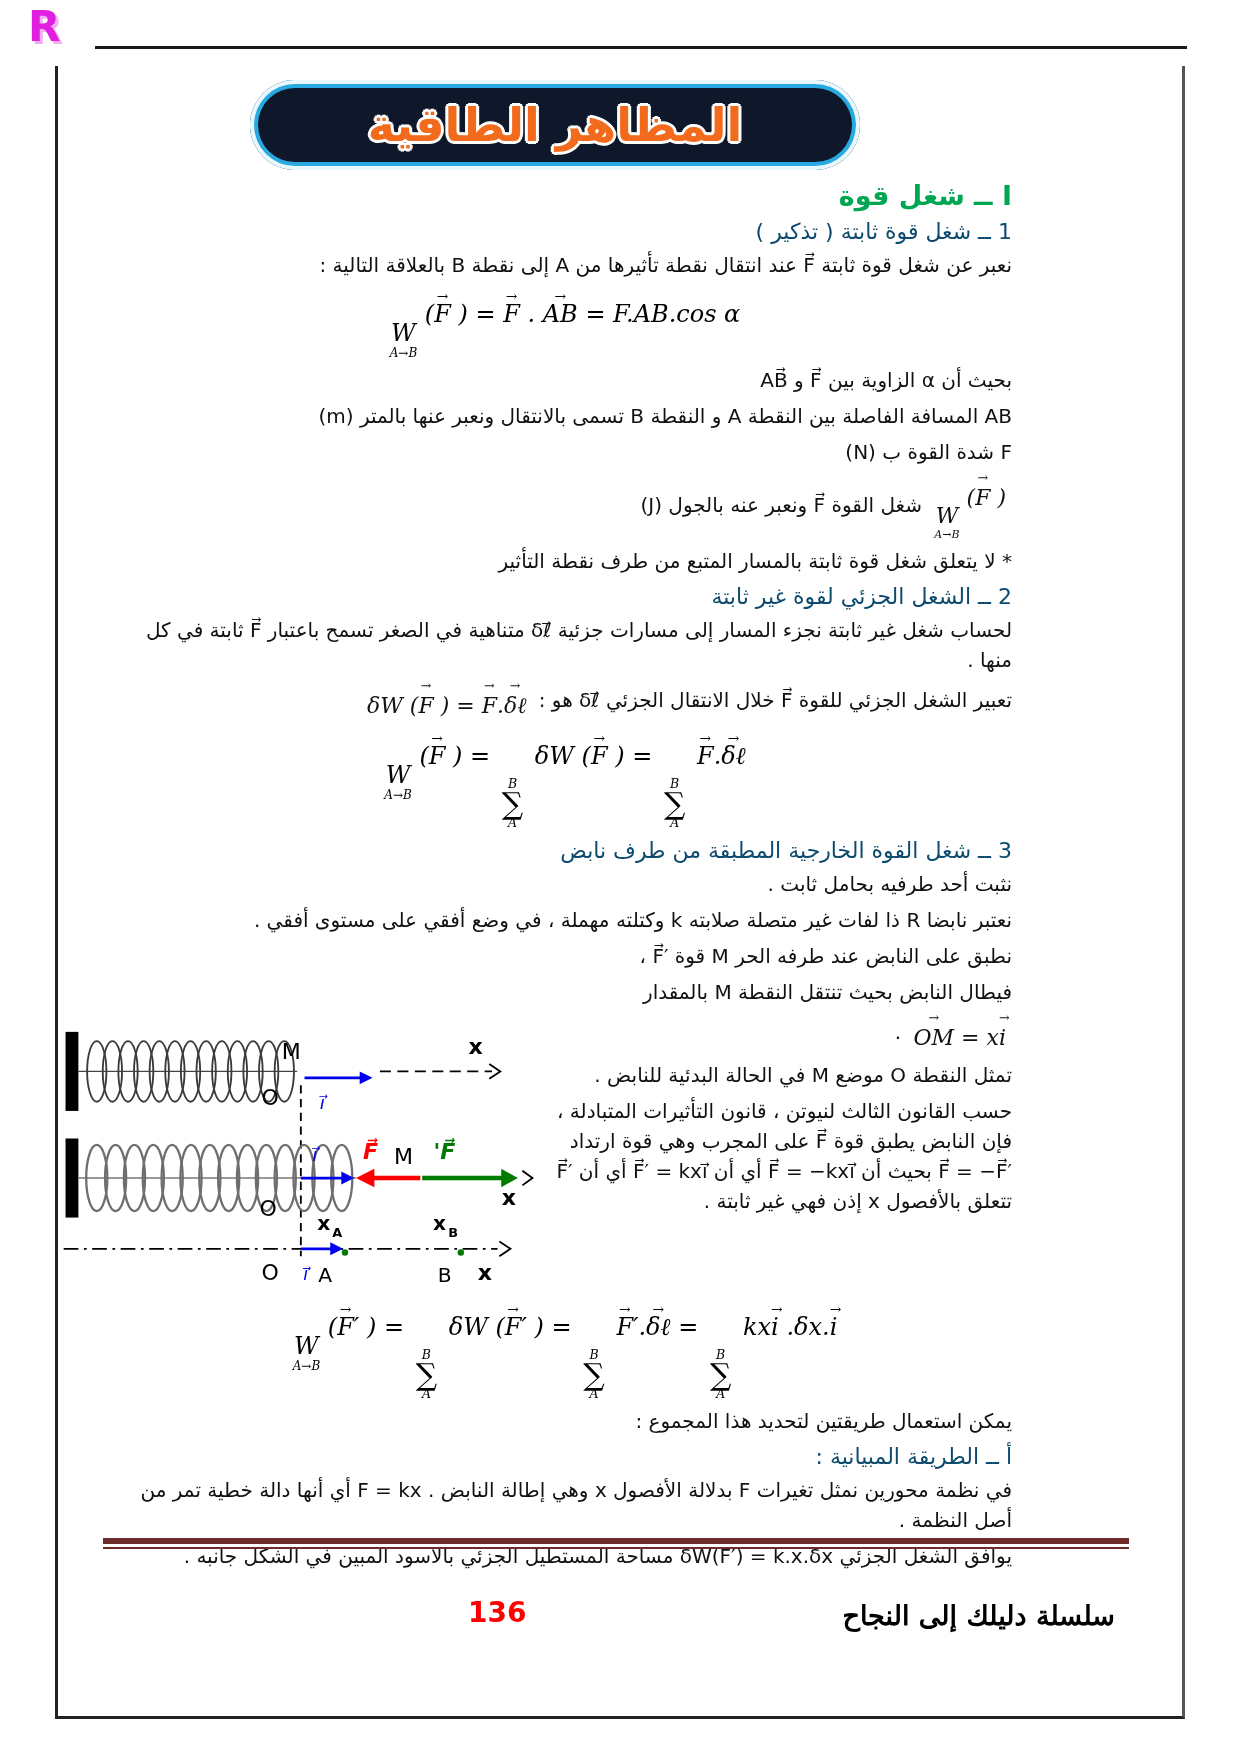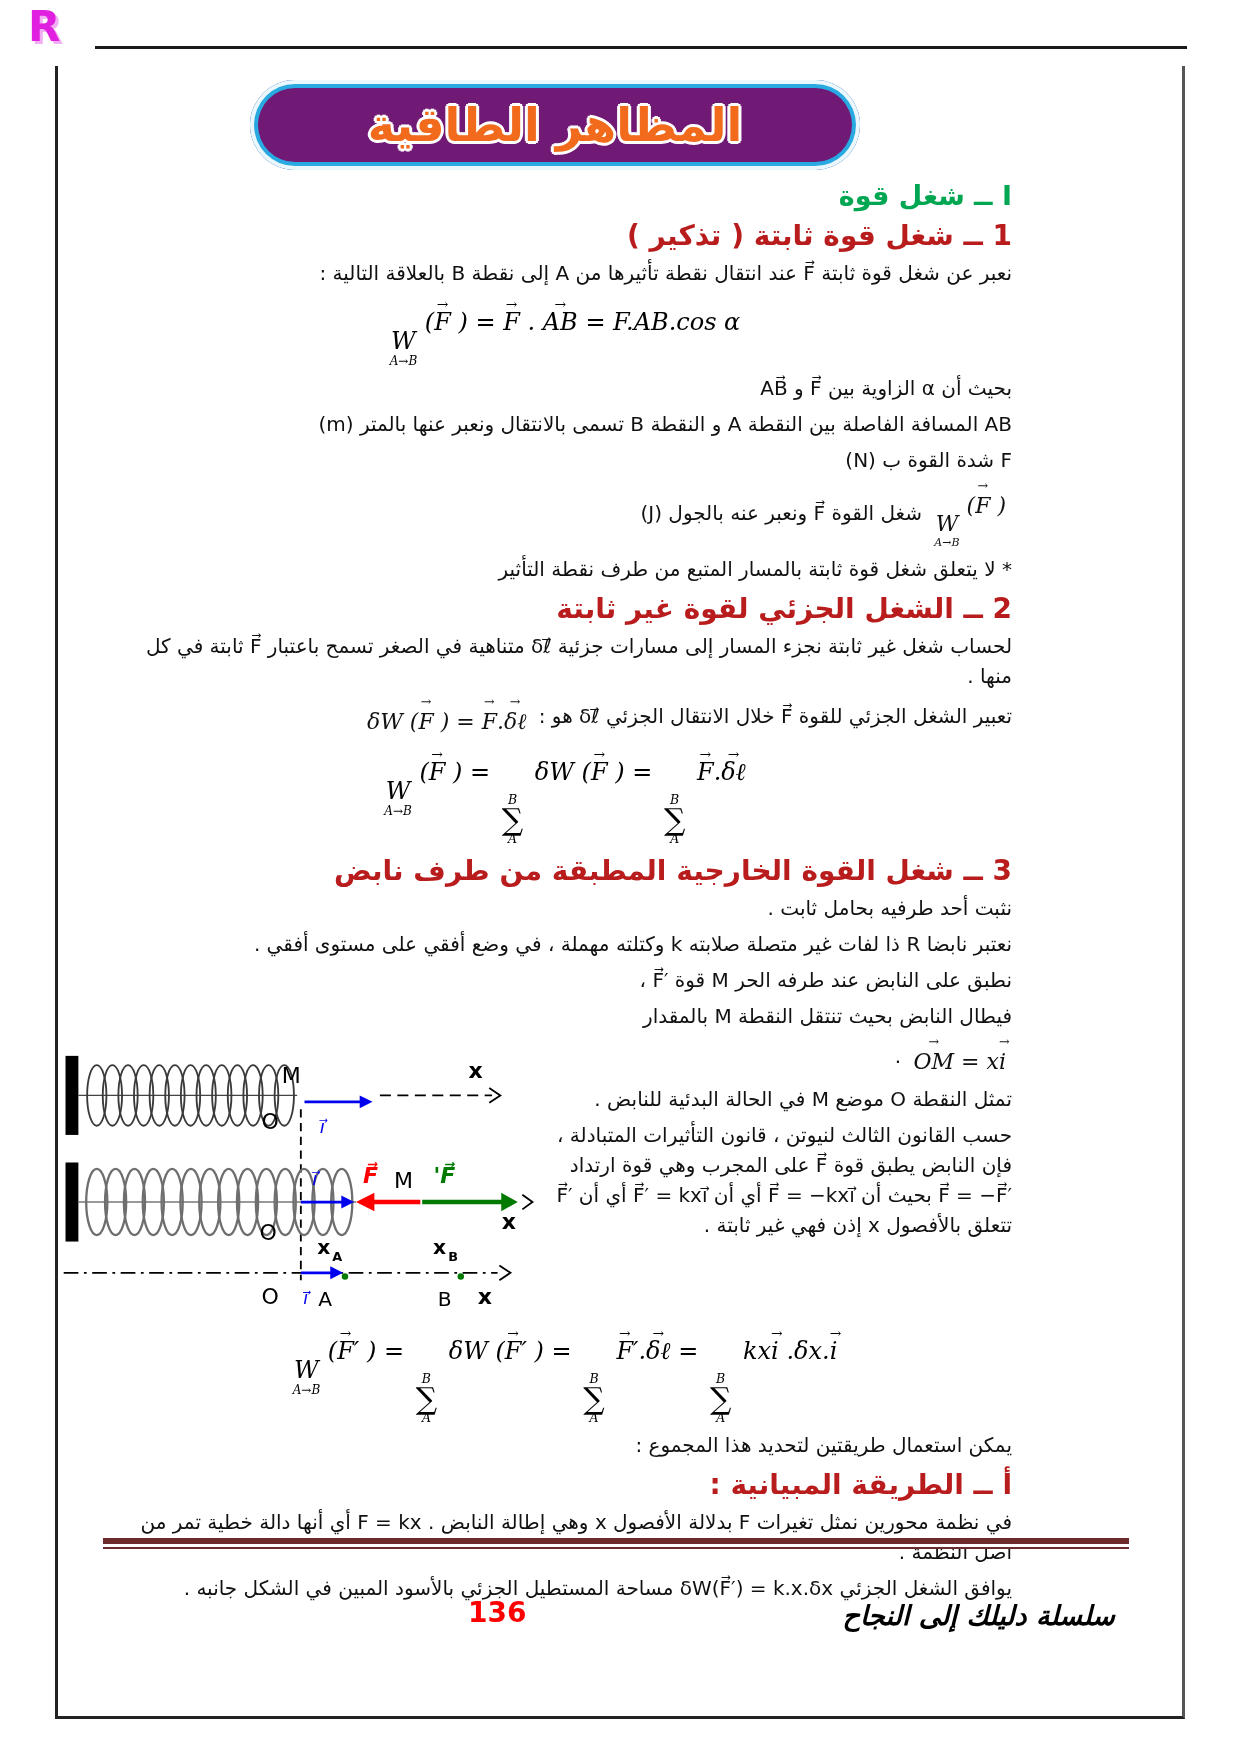--- a/index.html
+++ b/index.html
@@ -3,30 +3,30 @@
 <meta charset="utf-8">
 <style>
   html,body{margin:0;padding:0;background:#e8e8e8;}
   .page{position:relative;width:1240px;height:1753px;background:#ffffff;overflow:hidden;
         font-family:"DejaVu Sans","Liberation Sans",sans-serif;color:#111;}
   .r-logo{position:absolute;left:28px;top:2px;font-size:42px;font-weight:bold;color:#e01fe0;
           text-shadow:3px 3px 0 #f2aef2;font-family:"DejaVu Sans",sans-serif;}
   .top-rule{position:absolute;left:95px;top:46px;width:1092px;height:3px;background:#1a1a1a;}
   .frame{position:absolute;left:55px;top:66px;width:1124px;height:1650px;
          border-left:3px solid #222;border-right:3px solid #555;border-bottom:3px solid #222;}
-  .banner{margin:14px 0 0 192px;width:610px;height:90px;background:#701a75;border-radius:47px;
+  .banner{margin:14px 0 0 192px;width:610px;height:90px;background:#0f172a;border-radius:47px;
           box-shadow:inset 0 0 0 4px rgba(255,255,255,.9), inset 0 0 0 8px #29a9e1;
           display:flex;align-items:center;justify-content:center;}
   .banner-title{font-size:46px;font-weight:bold;color:#f26b1d;letter-spacing:1px;
       text-shadow:-2px -2px 0 #fff,2px -2px 0 #fff,-2px 2px 0 #fff,2px 2px 0 #fff,
                   0 -3px 0 #fff,0 3px 0 #fff,-3px 0 0 #fff,3px 0 0 #fff;}
   .content{direction:rtl;margin:6px 170px 0 60px;text-align:right;}
   .content p{margin:6px 0;font-size:20px;line-height:1.5;text-align:right;}
   h2.green{color:#00a651;font-size:27px;font-weight:bold;margin:10px 0 2px;}
-  h3.sec{font-size:28px;font-weight:bold;margin:8px 0 2px;color:#b91c1c;}
+  h3.sec{font-size:22px;font-weight:normal;margin:8px 0 2px;color:#0c4a6e;}
   .center{text-align:center;}
   
   .formula{direction:ltr;text-align:center;font-family:"DejaVu Serif","Liberation Serif",serif;
            font-style:italic;font-size:24px;margin:4px 0;padding-top:14px;color:#000;}
   .ifx{direction:ltr;unicode-bidi:isolate;display:inline-block;font-family:"DejaVu Serif","Liberation Serif",serif;
        font-style:italic;font-size:22px;margin:0 6px;padding-top:8px;vertical-align:middle;}
   .vec{display:inline-block;position:relative;font-style:italic;}
   .vec::after{content:"→";position:absolute;left:0;right:0;top:-0.72em;font-size:0.58em;
               line-height:1;text-align:center;font-style:normal;}
   .stk{display:inline-flex;flex-direction:column;align-items:center;vertical-align:-0.8em;line-height:1;}
@@ -36,21 +36,21 @@
   .sum .lim{font-size:0.52em;font-style:italic;}
   .sum .sig{font-size:1.25em;font-style:normal;line-height:0.9;}
   .mtx{white-space:pre-wrap;}
   
   .figwrap{float:left;width:478px;margin-left:-58px;margin-right:14px;padding-top:78px;}
   .clr{clear:both;}
   
   .sep{position:absolute;left:45px;top:1472px;width:1026px;height:3px;background:#fff;
        border-top:6px solid #6e2b2b;border-bottom:2px solid #6e2b2b;}
   .footer-series{position:absolute;right:125px;top:1600px;font-family:"DejaVu Serif","Liberation Serif",serif;
-                 font-weight:bold;font-size:27px;color:#000;direction:rtl;font-style:italic;}
+                 font-weight:bold;font-size:27px;color:#000;direction:rtl;}
   .footer-page{position:absolute;left:468px;top:1596px;font-size:28px;font-weight:bold;color:#ff0000;text-align:right;}
   svg text{font-family:"DejaVu Sans","Liberation Sans",sans-serif;}
 </style>
 </head>
 <body>
 
 <div class="page">
 
   <div class="r-logo">R</div>
   <div class="top-rule"></div>

